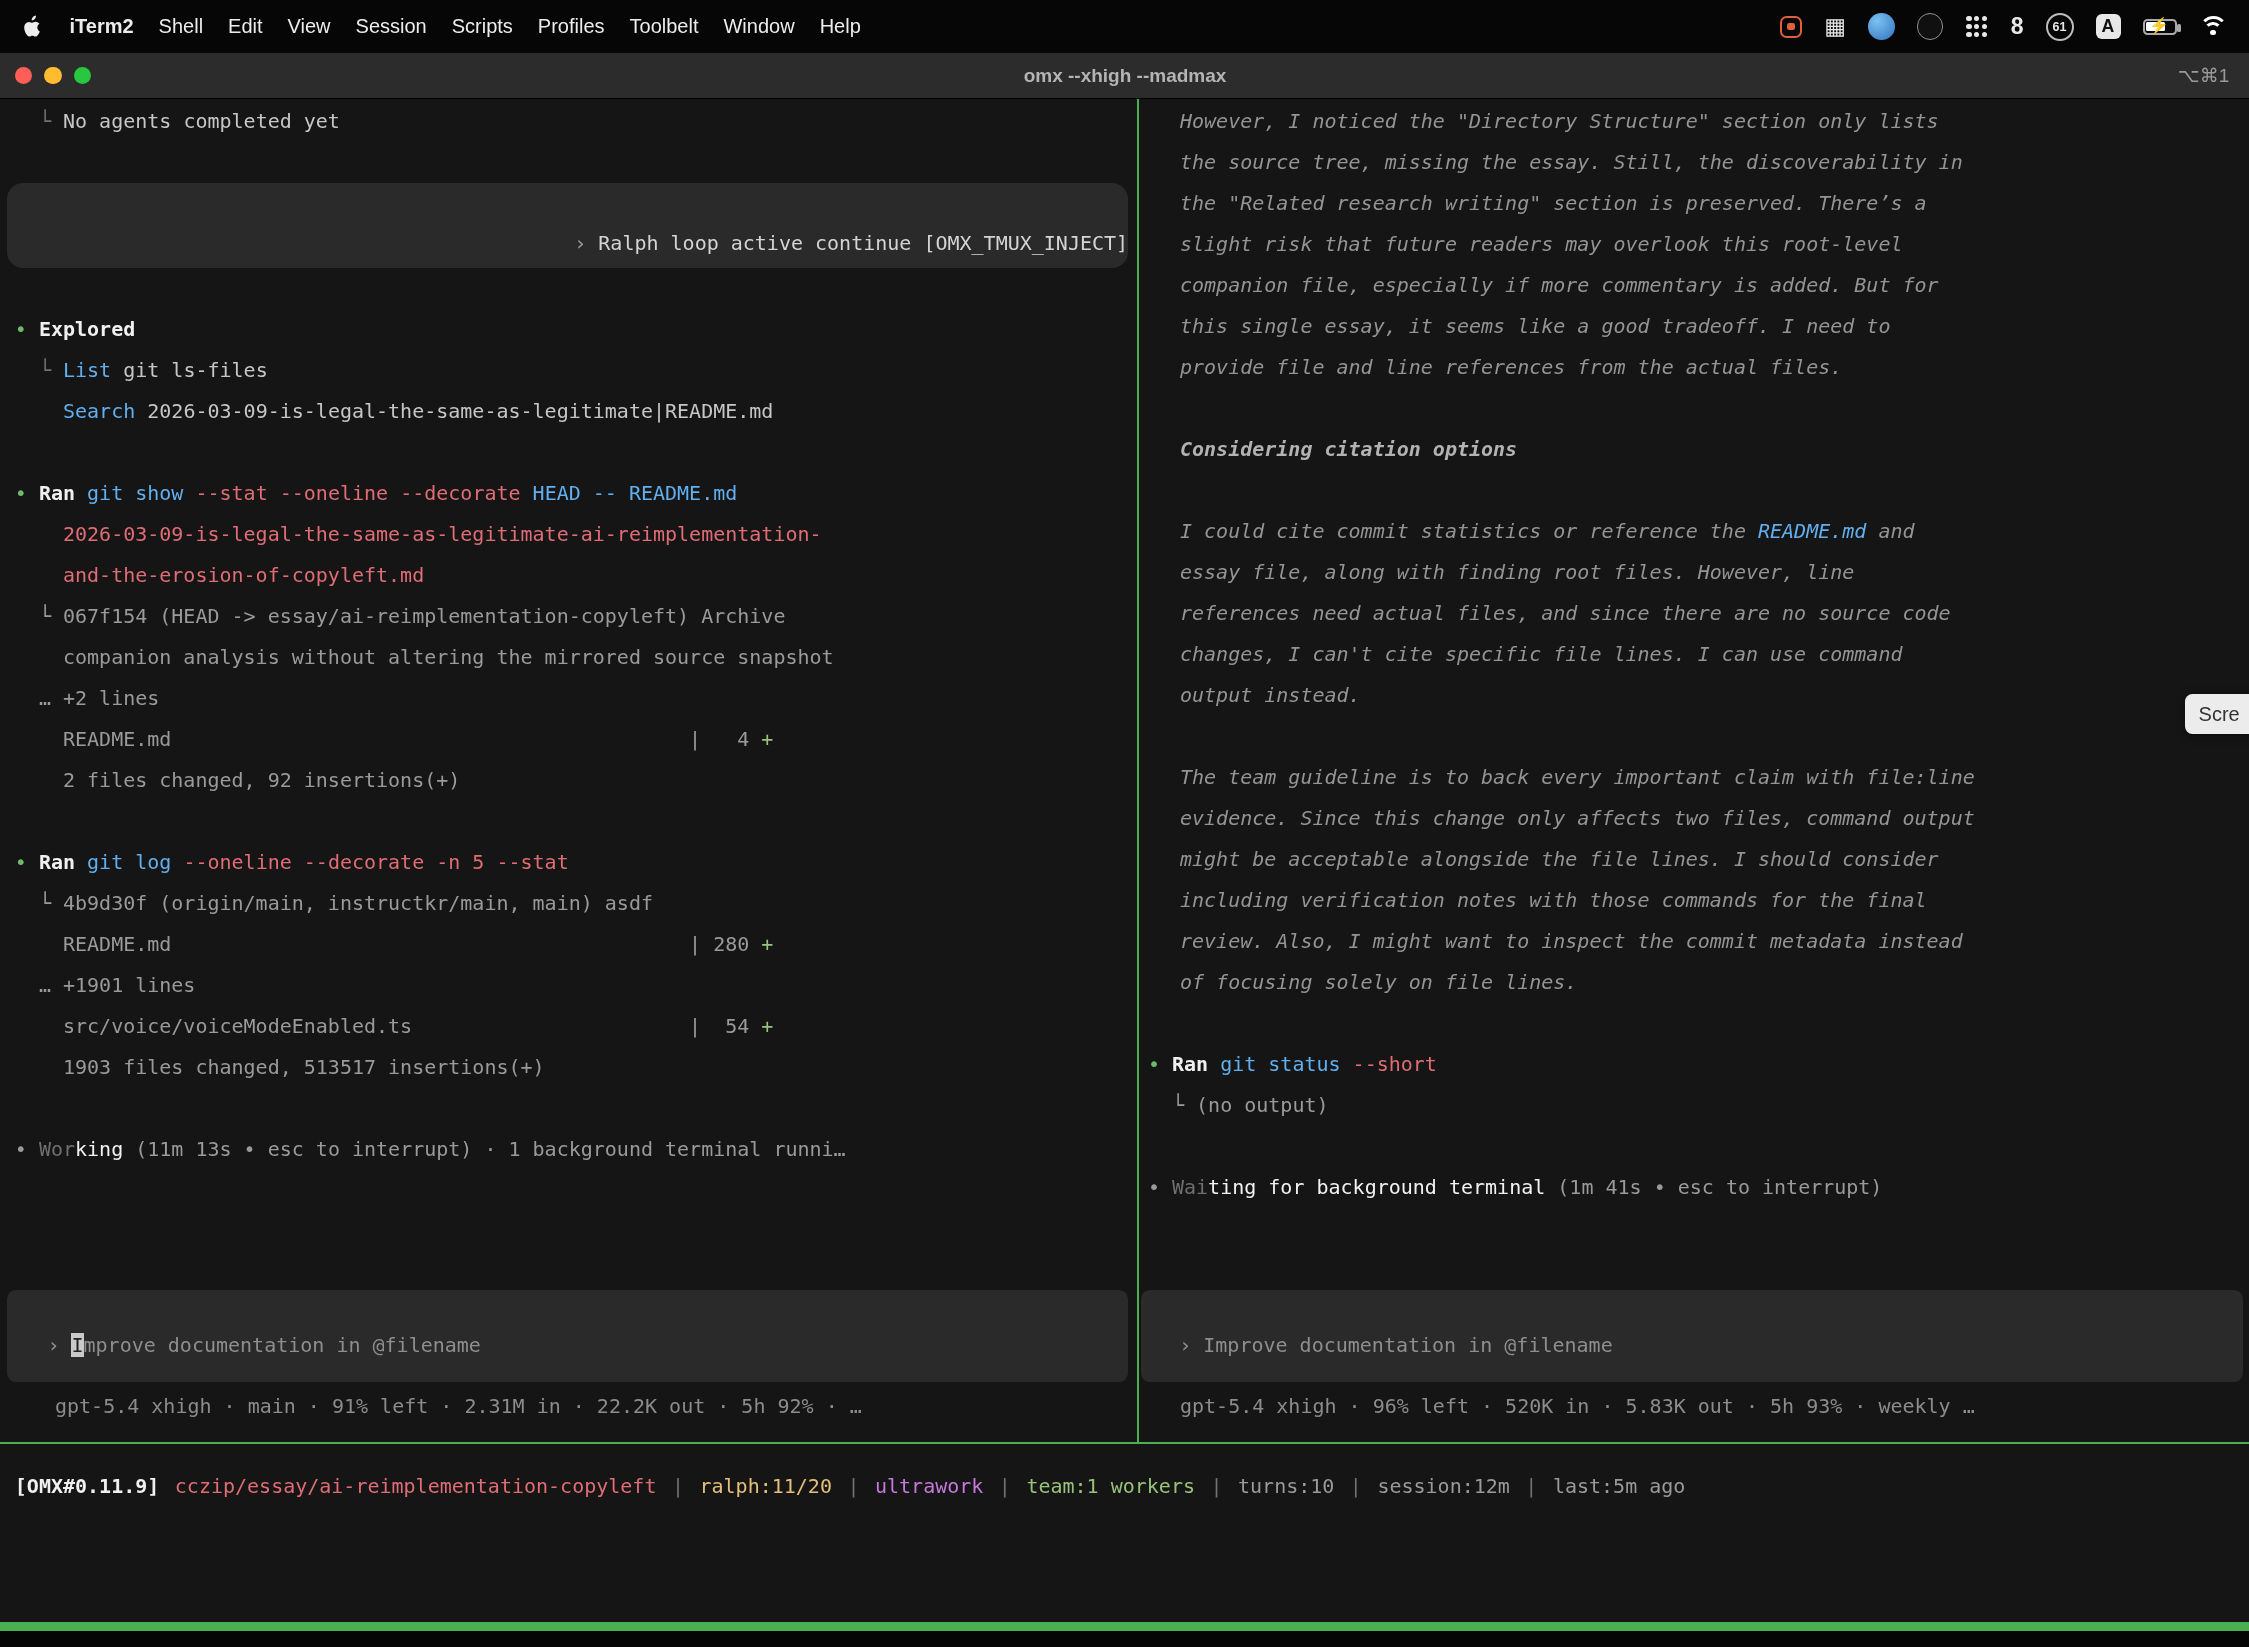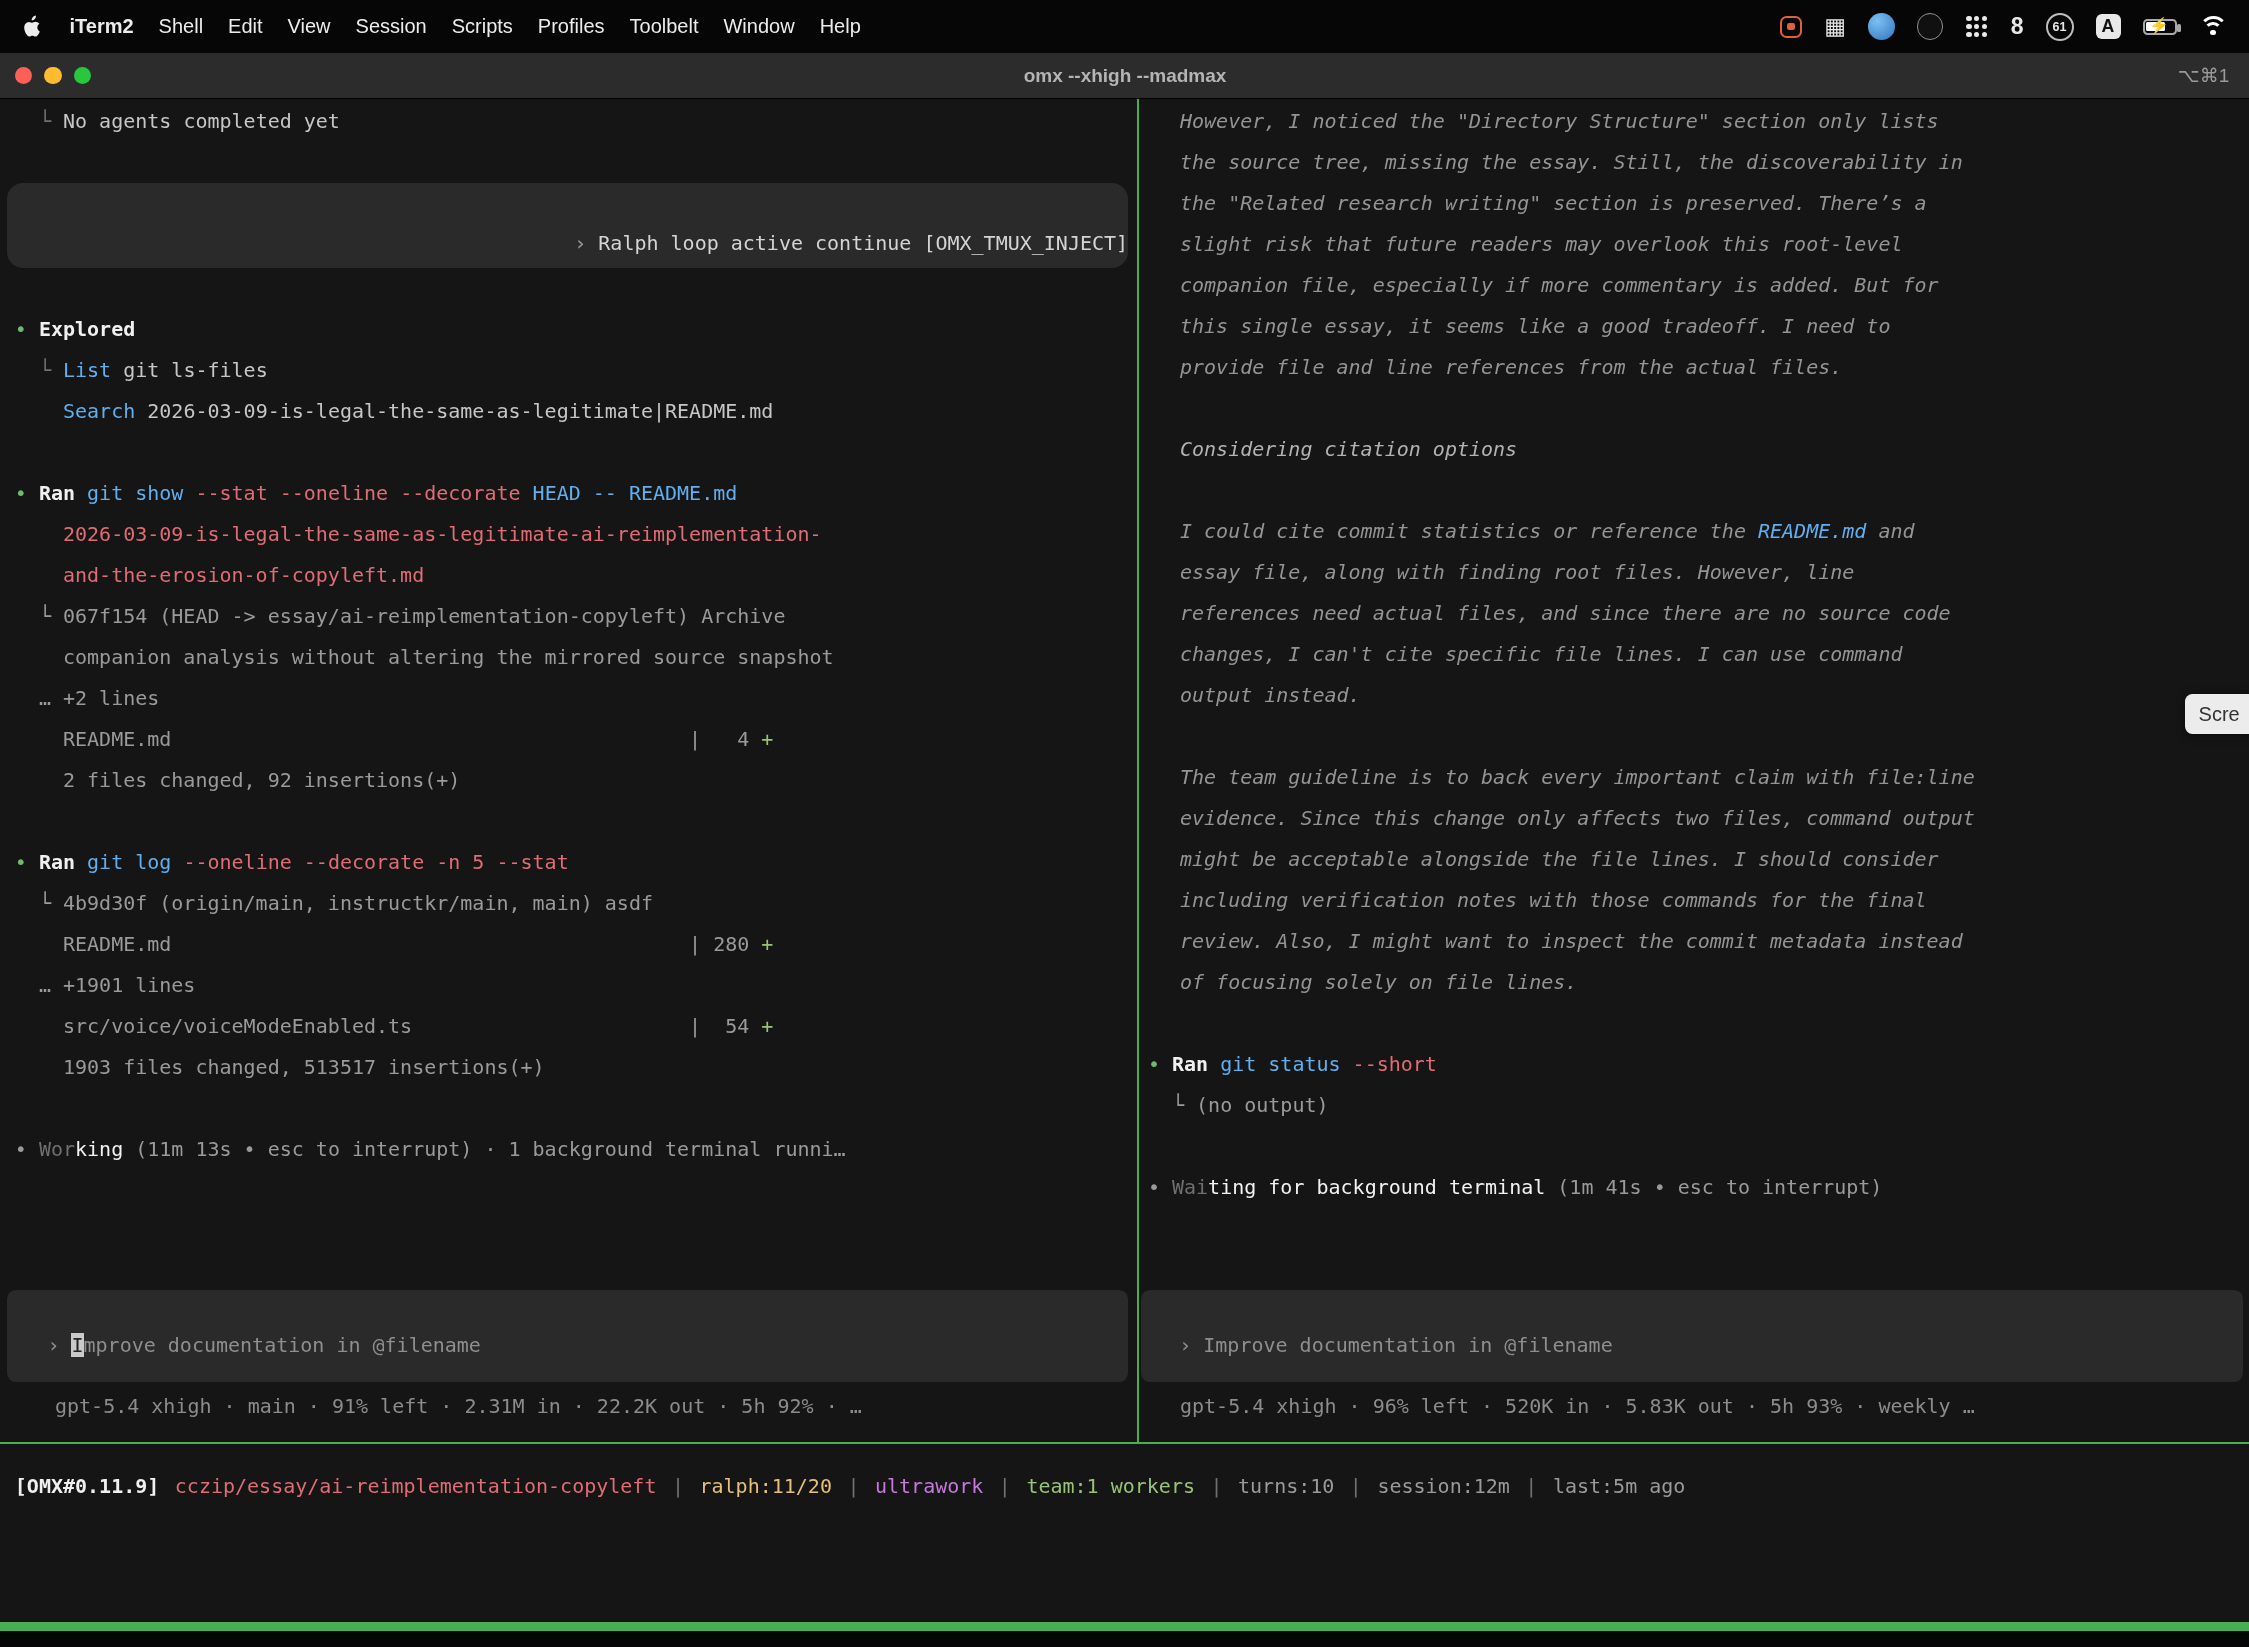--- a/index.html
+++ b/index.html
@@ -54,21 +54,21 @@
               font-size:20px; line-height:41px; color:#c6c6c6; }
   .pane { position:absolute; top:0; height:1343px; overflow:hidden; padding-top:2.2px; }
   .pane-left { left:0; width:1137px; }
   .pane-right { left:1139px; right:0; }
   .vdivider { position:absolute; left:1137px; top:0; width:2.2px; height:1345px; background:#4aae52; }
   .hrline { position:absolute; top:1343px; left:0; right:0; height:2.2px; background:#4aae52; }
 
   .tl { white-space:pre; padding-left:14.8px; }
   .tr { white-space:pre; padding-left:8.9px; }
   .para { white-space:pre; padding-left:41px; font-style:italic; color:#949494; }
-  .heading { white-space:pre; padding-left:41px; font-style:italic; font-weight:400; color:#b2b2b2; }
+  .heading { white-space:pre; padding-left:41px; font-style:italic; font-weight:700; color:#b2b2b2; }
   .blank { height:41px; }
 
   .dim { color:#9a9a9a; }
   .dimmer { color:#707070; }
   .white { color:#f0f0f0; font-weight:700; }
   .blue { color:#61afef; }
   .salmon { color:#e06c75; }
   .green-b { color:#6fba6f; }
   .plus { color:#98c379; }
   .yellow { color:#e5c07b; }

